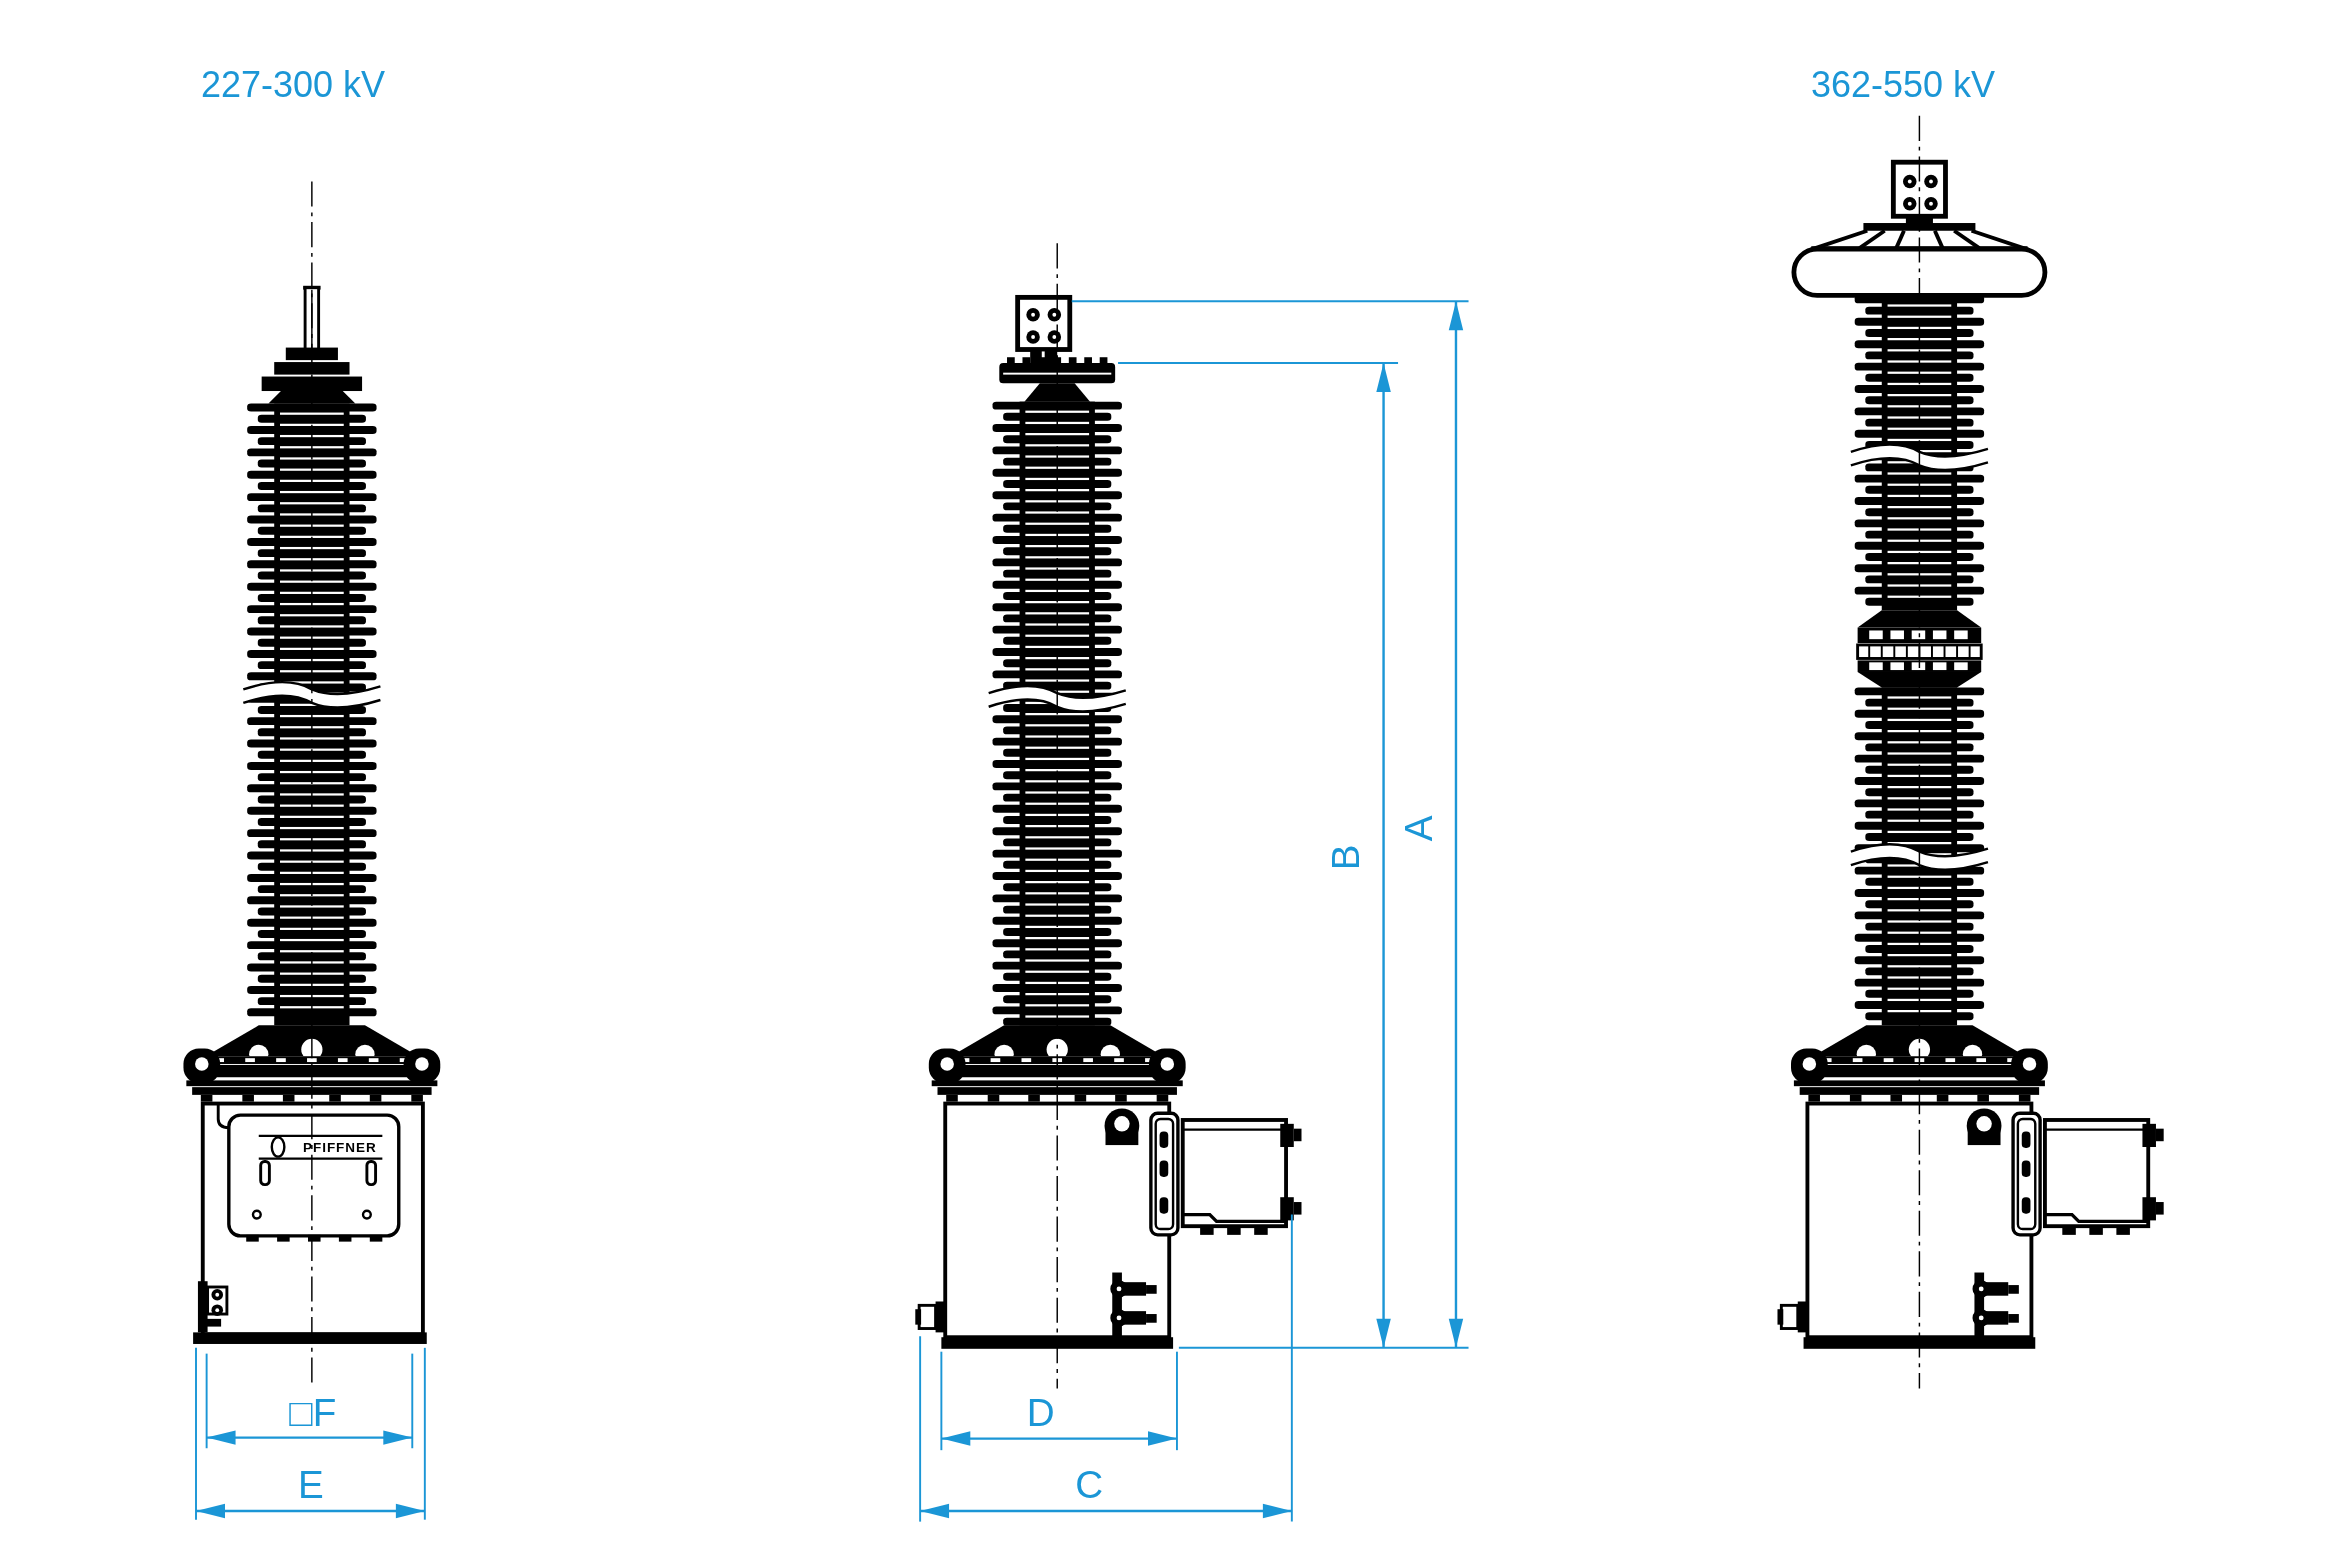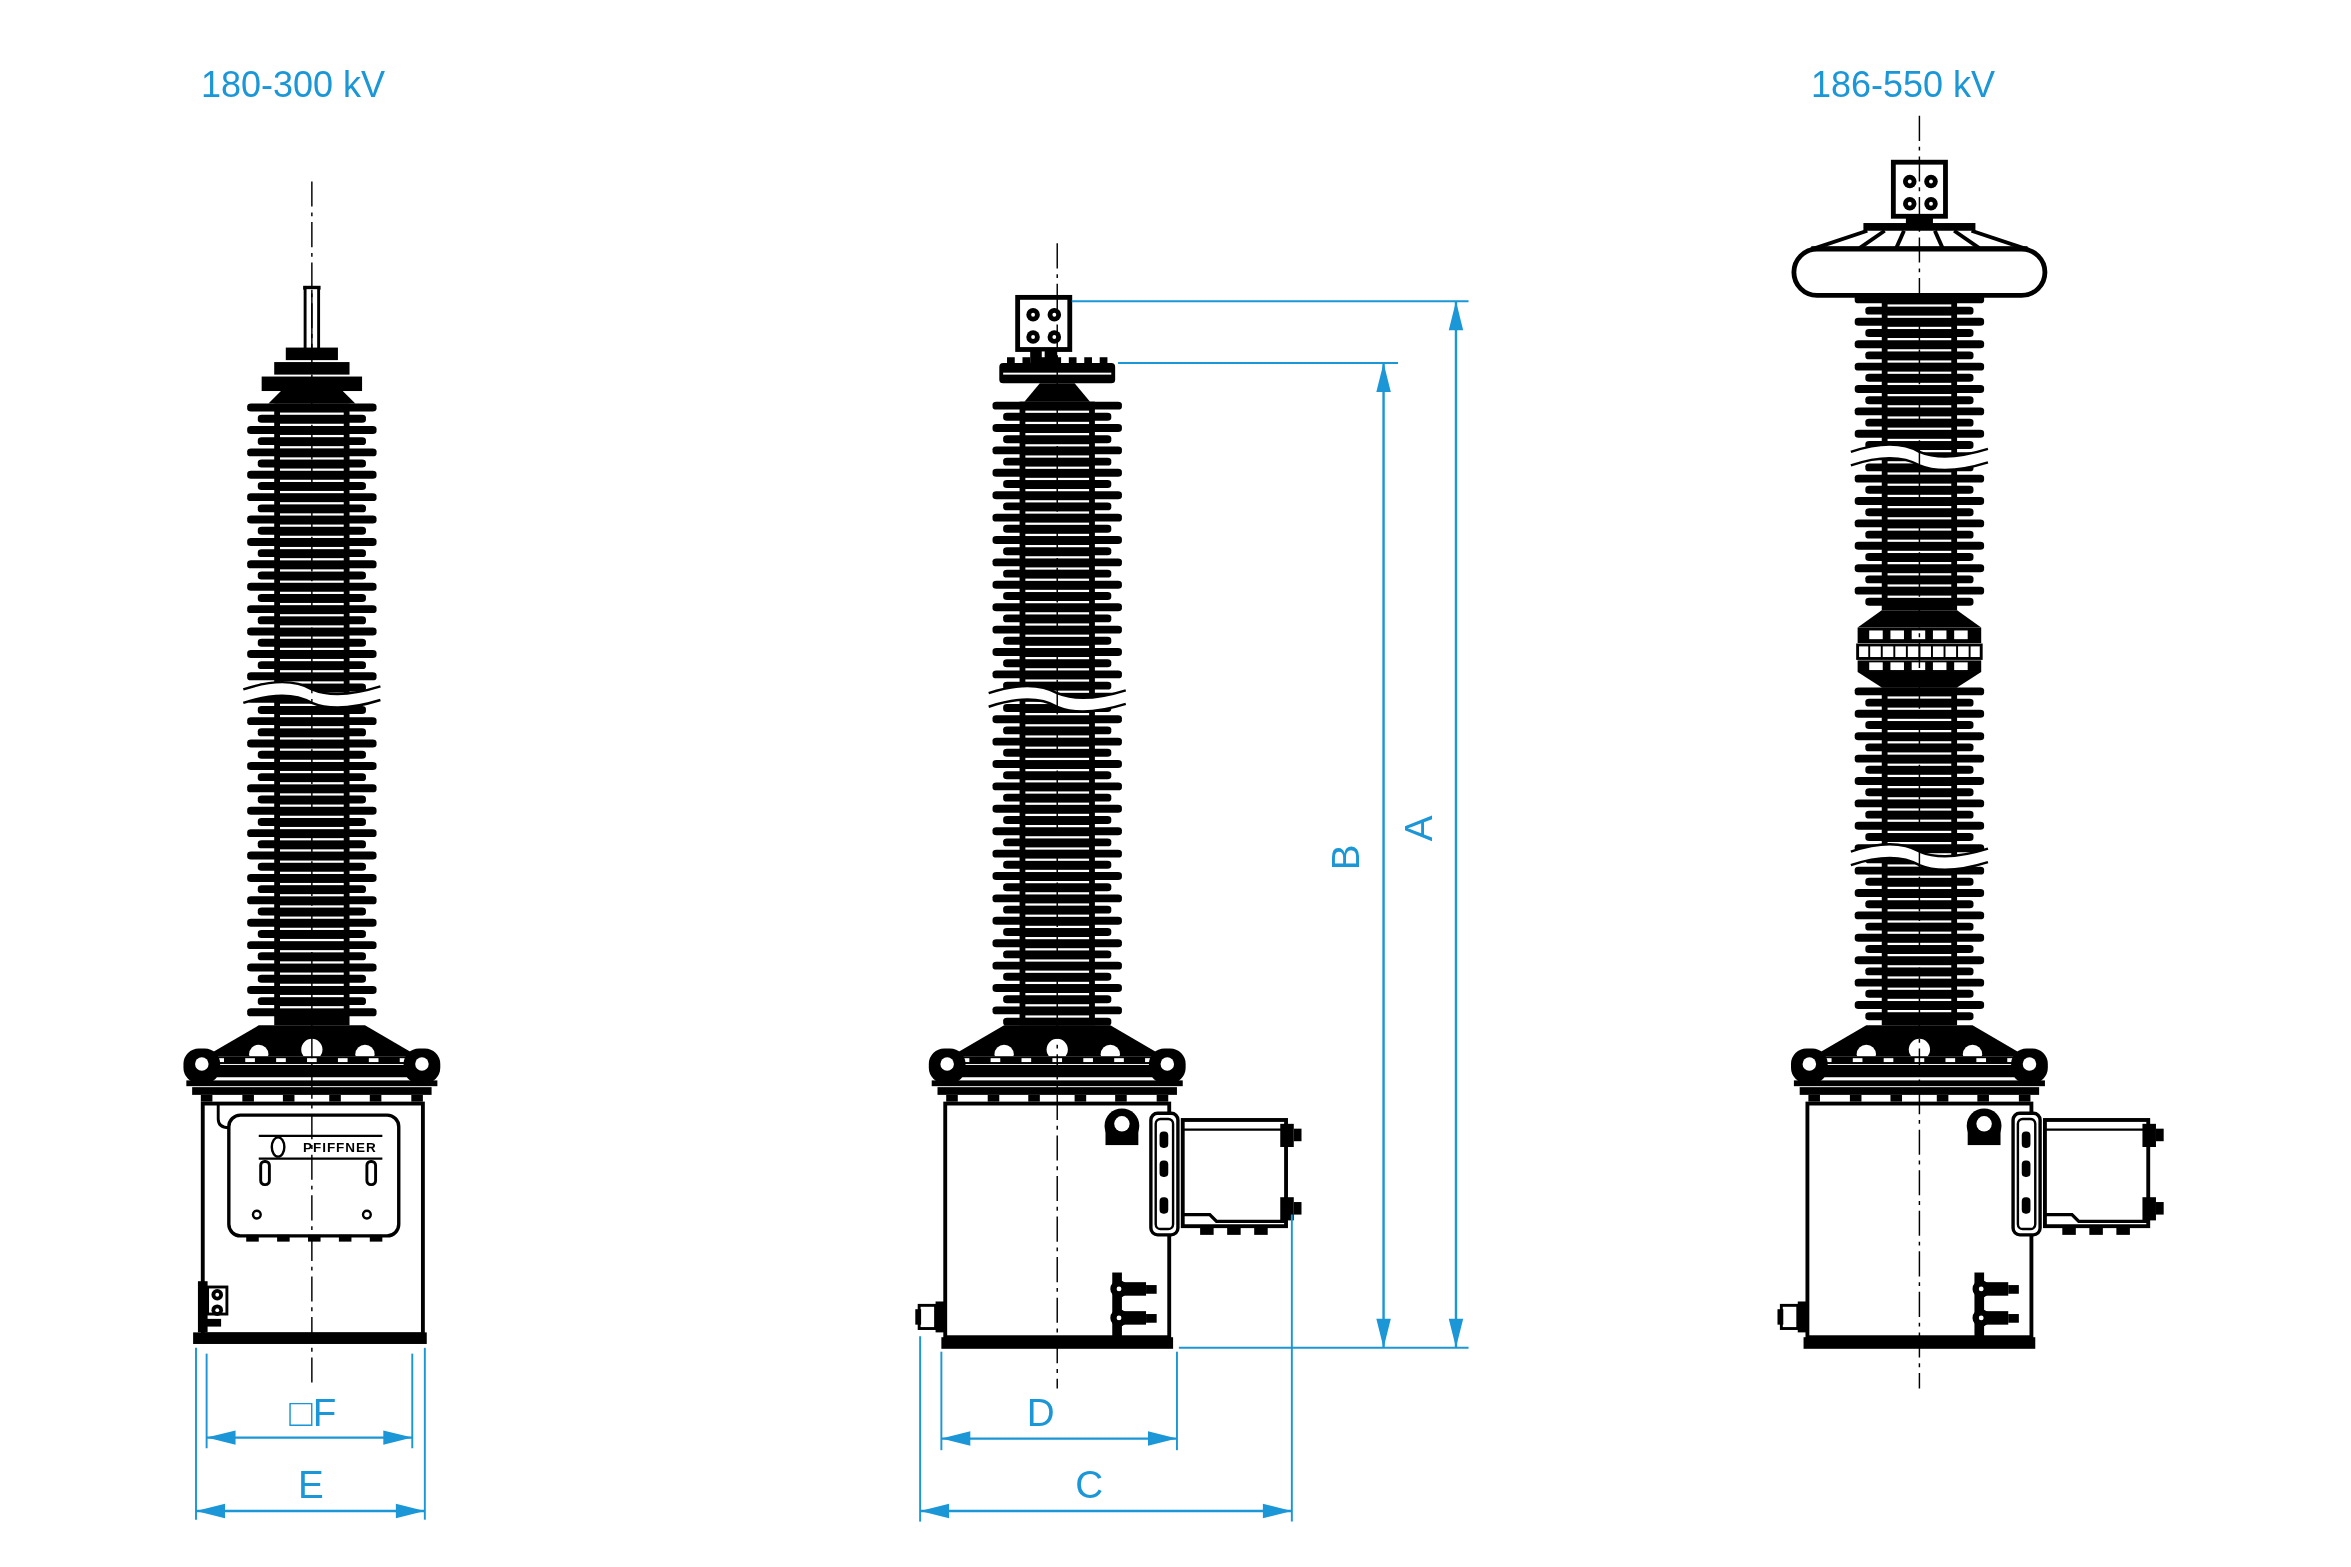--- a/index.html
+++ b/index.html
@@ -10,22 +10,22 @@
   .hdr-right{left:1811px;top:64px;}
   svg{position:absolute;left:0;top:0;}
   text.dim{fill:#1b96d6;font-size:40px;font-family:"Liberation Sans","DejaVu Sans",sans-serif;}
   text.plate{fill:#000;font-size:14px;font-weight:bold;letter-spacing:1px;
              font-family:"Liberation Sans","DejaVu Sans",sans-serif;}
 </style>
 </head>
 <body>
 
 <div class="canvas">
-  <div class="hdr hdr-left">180-300 kV</div>
-  <div class="hdr hdr-right">186-550 kV</div>
+  <div class="hdr hdr-left">227-300 kV</div>
+  <div class="hdr hdr-right">362-550 kV</div>
 
   <svg id="dwg" width="2351" height="1567" viewBox="0 0 2435 1623">
     <g id="u-left">
         <g>
           <rect x="314" y="296" width="18" height="4" fill="#000000"></rect>
           <rect x="316" y="298" width="14" height="64" fill="#fff" stroke="#000000" stroke-width="3"></rect>
           <line x1="323" y1="300" x2="323" y2="362" stroke="#000000" stroke-width="1.5"></line>
         </g>
         <g>
           <rect x="296" y="360" width="54" height="13" fill="#000000"></rect>

